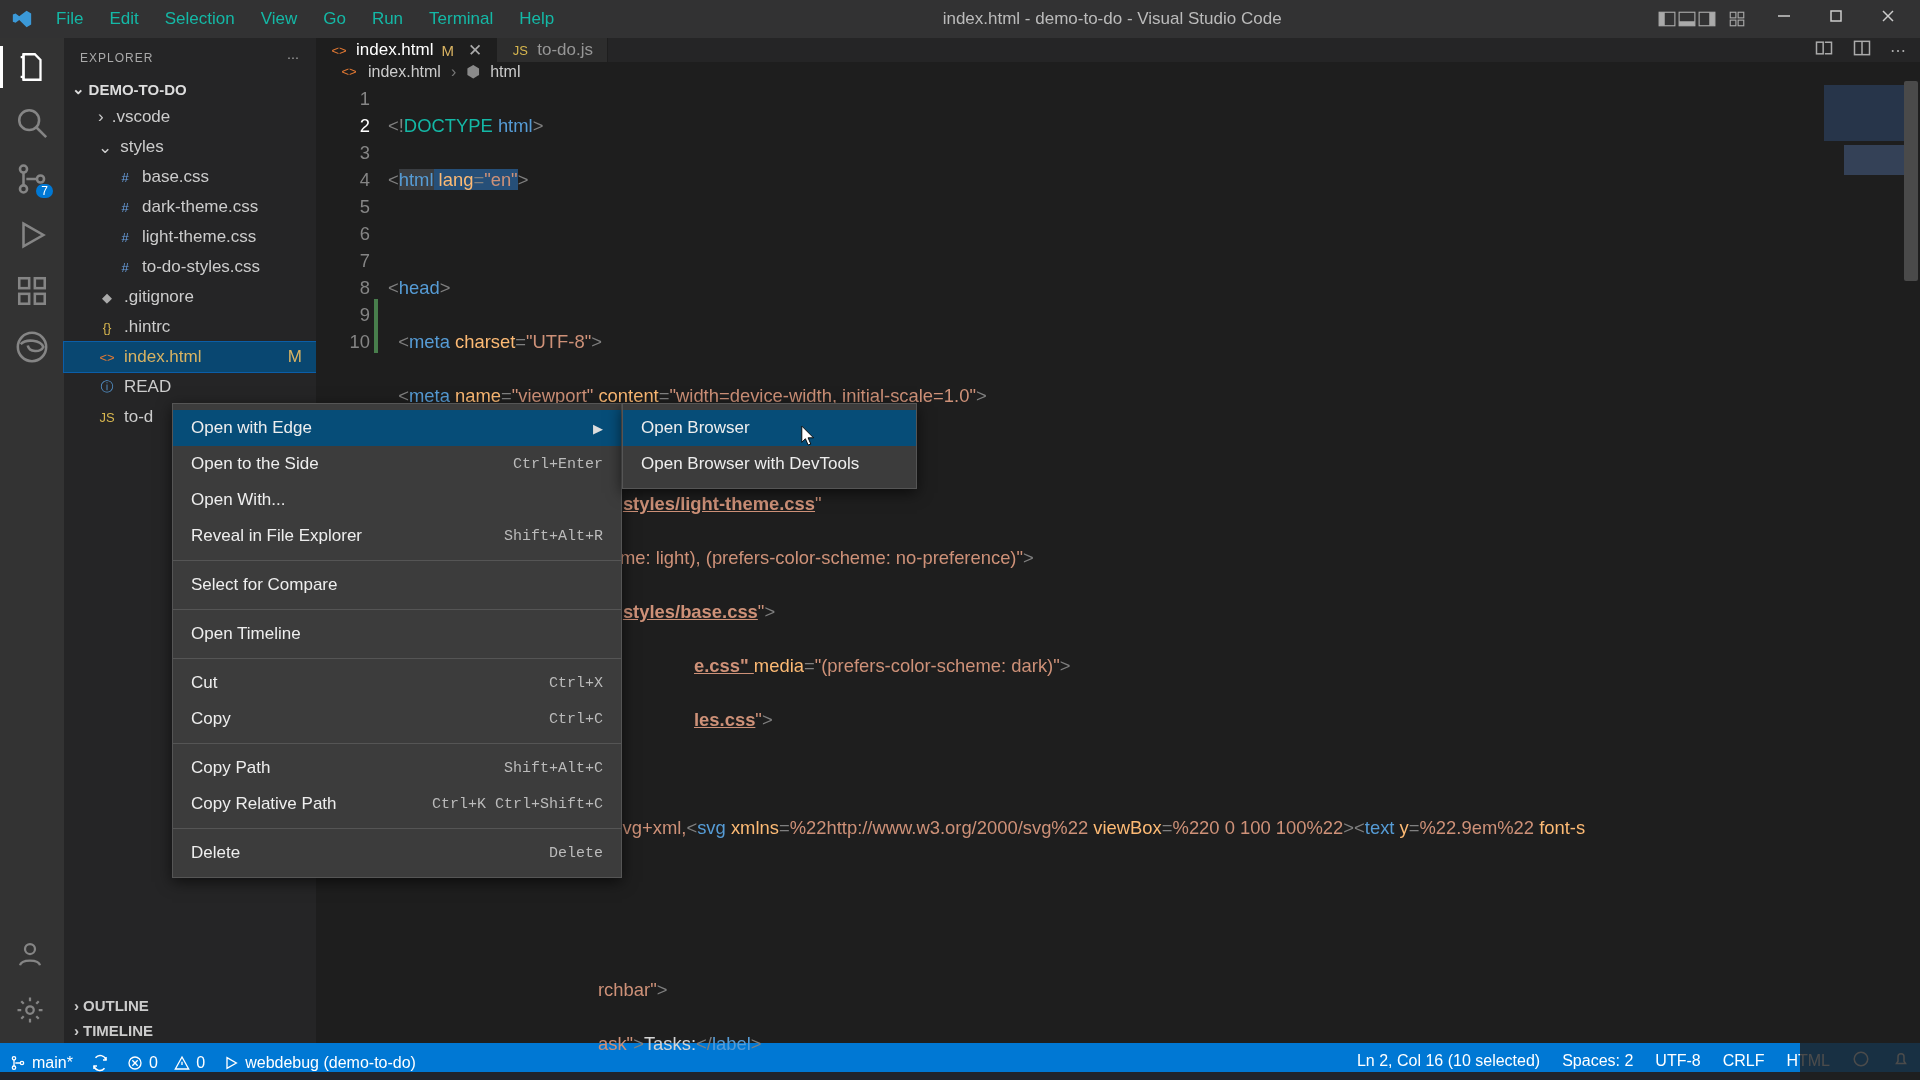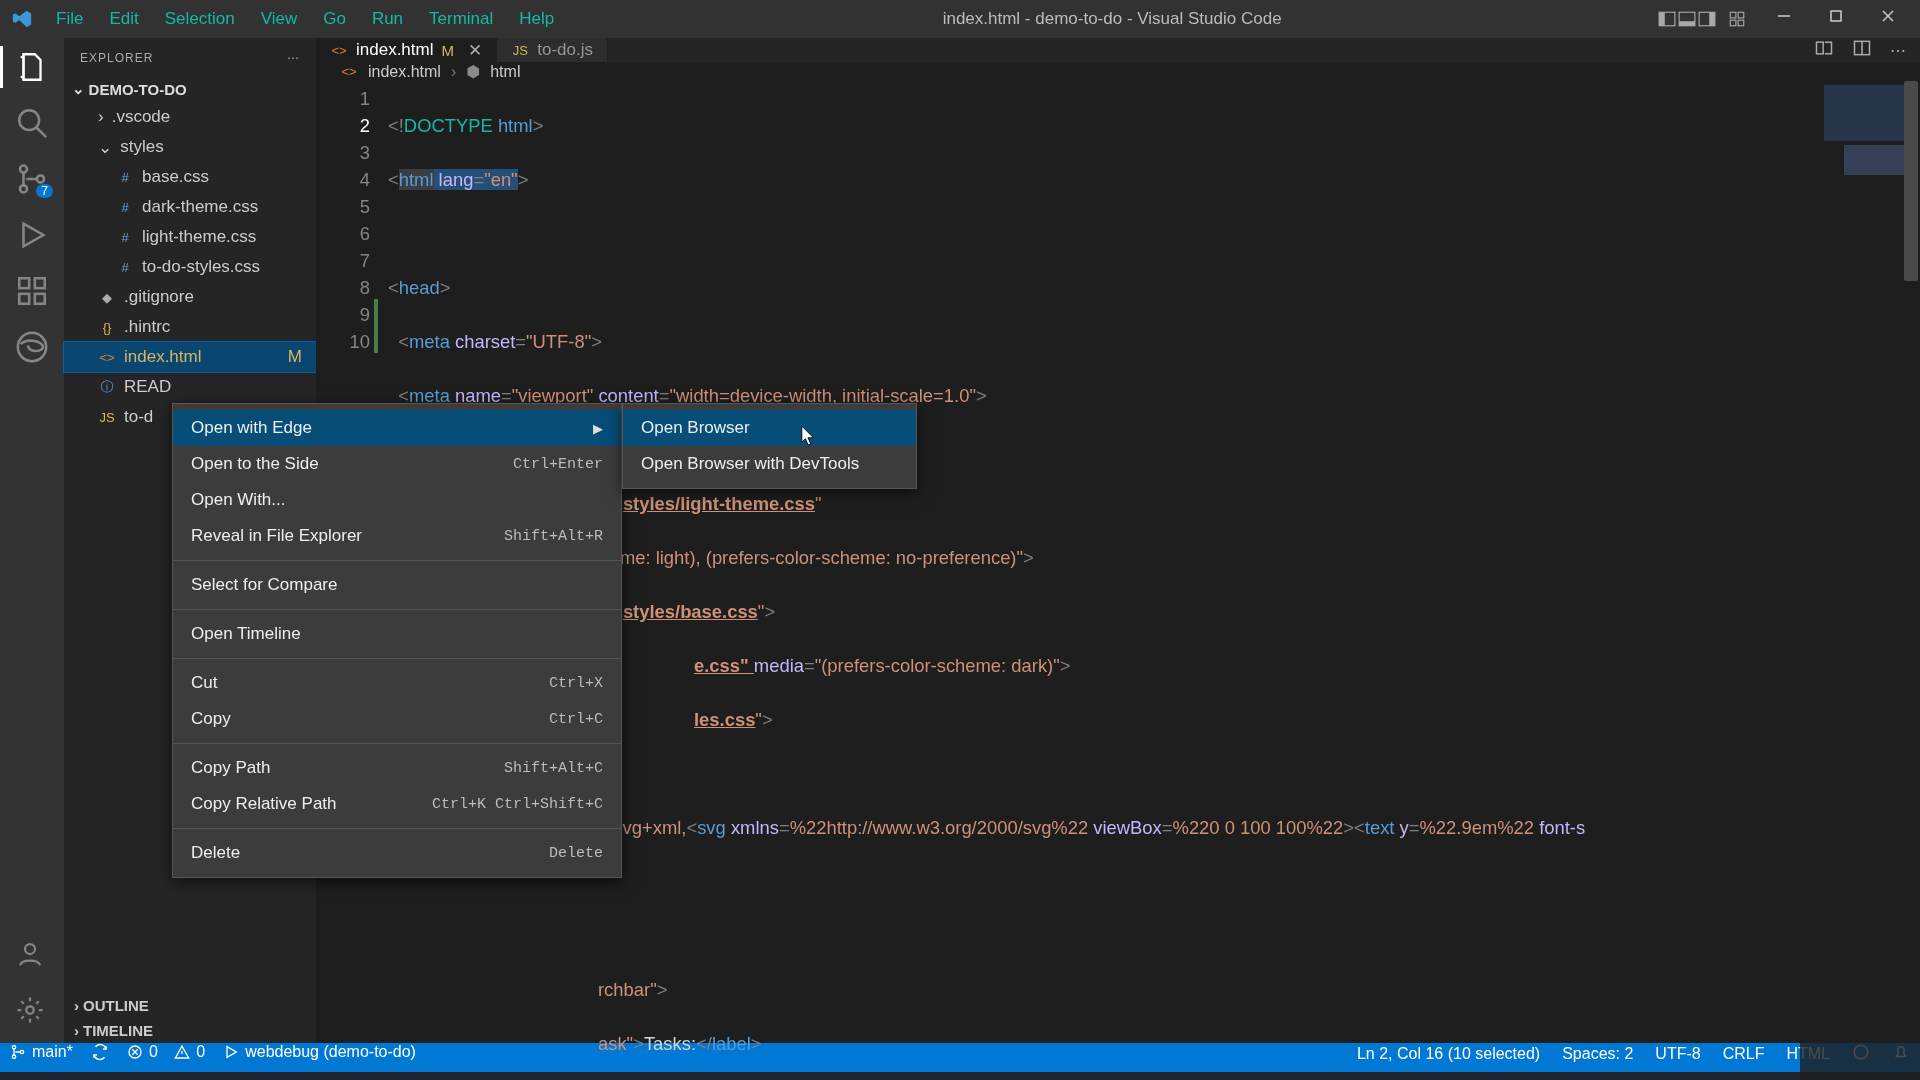--- a/index.html
+++ b/index.html
@@ -55,34 +55,34 @@
 .crumb .sep{ color:#777;}
 .editor { flex:1; display:flex; font-family:"Consolas","Courier New",monospace; font-size:18.4px; position:relative;}
 .gutter { width:72px; text-align:right; color:#858585; padding:4px 18px 0 0; line-height:27px; user-select:none;}
 .gutter .cur { color:#fff;}
 .code { flex:1; padding-top:4px; line-height:27px; white-space:pre; color:#d4d4d4;}
 .minimap { position:absolute; right:0; top:0; width:120px; height:100%; background:#1e1e1e; opacity:.8;}
 .minimap .blk { position:absolute; right:6px; background:#2a3b55;}
 .editor .scrollbar { position:absolute; right:0; top:0; width:18px; height:100%; }
 .editor .scrollbar .thumb{ position:absolute; right:2px; top:0; width:14px; height:200px; background:#4a4a4a; border-radius:2px;}
 
-.t-tag{color:#569cd6;} .t-attr{color:#c4b5fd;} .t-str{color:#ce9178;} .t-punc{color:#808080;} .t-doctype{color:#14b8a6;} .t-txt{color:#d4d4d4;} .t-link{ text-decoration:underline;font-weight:bold;}
+.t-tag{color:#569cd6;} .t-attr{color:#fdba74;} .t-str{color:#ce9178;} .t-punc{color:#808080;} .t-doctype{color:#14b8a6;} .t-txt{color:#d4d4d4;} .t-link{ text-decoration:underline;font-weight:bold;}
 .hlword{ background:#3a3d41;}
 .modbar { position:absolute; left:58px; width:4px; background:#487e4c;}
 
 
 .ctx { position:absolute; background:#3c3c3c; border:1px solid #555; box-shadow:0 4px 14px rgba(0,0,0,.6); font-size:17px; color:#eee; z-index:50; padding:6px 0;}
 .ctx .row { display:flex; align-items:center; justify-content:space-between; padding:5px 18px; height:36px;}
 .ctx .row.hov { background:#064d78;}
 .ctx .sepline { height:1px; background:#555; margin:6px 0;}
 .ctx .sc { color:#bbb; font-size:15px;font-family:Liberation Mono, monospace;}
 .ctx .arrow { font-size:13px; color:#ddd;}
 
 
-.status { height:29px; background:#0078d4; display:flex; align-items:flex-start; color:#fff; font-size:16px; padding:0 10px; gap:18px;}
+.status { height:29px; background:#0078d4; display:flex; align-items:flex-end; color:#fff; font-size:16px; padding:0 10px; gap:18px;}
 .status .seg { display:flex; align-items:center; gap:6px;}
 .status .right { margin-left:auto; display:flex; gap:22px; align-items:center;}
 
 
 .taskbar { height:53px; background:#20242c; display:flex; align-items:center; color:#ddd; font-size:13px;}
 .taskbar .center { flex:1; display:flex; justify-content:center; gap:6px;}
 .taskbar .tb { width:38px; height:38px; display:flex; align-items:center; justify-content:center; border-radius:4px; position:relative;}
 .taskbar .tb.active::after{ content:""; position:absolute; bottom:1px; left:10px; right:10px; height:3px; background:#6db0ff; border-radius:2px;}
 .cursor { position:fixed; width:18px; height:24px; z-index:100; pointer-events:none;}
 </style>

